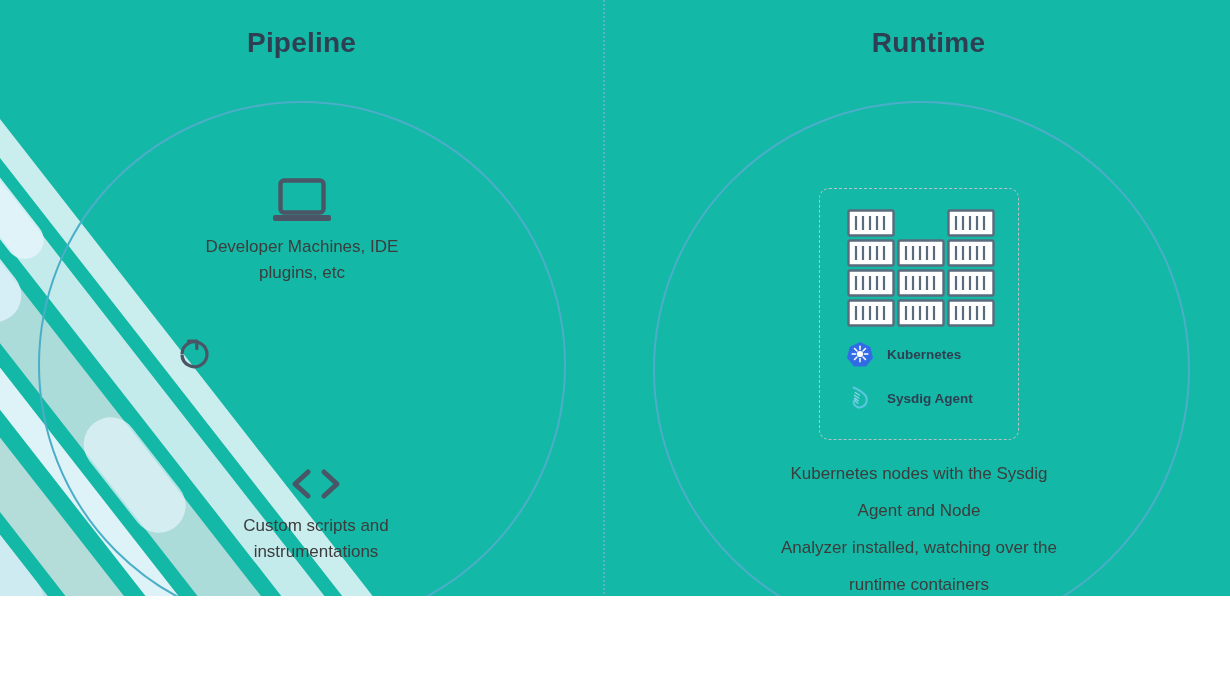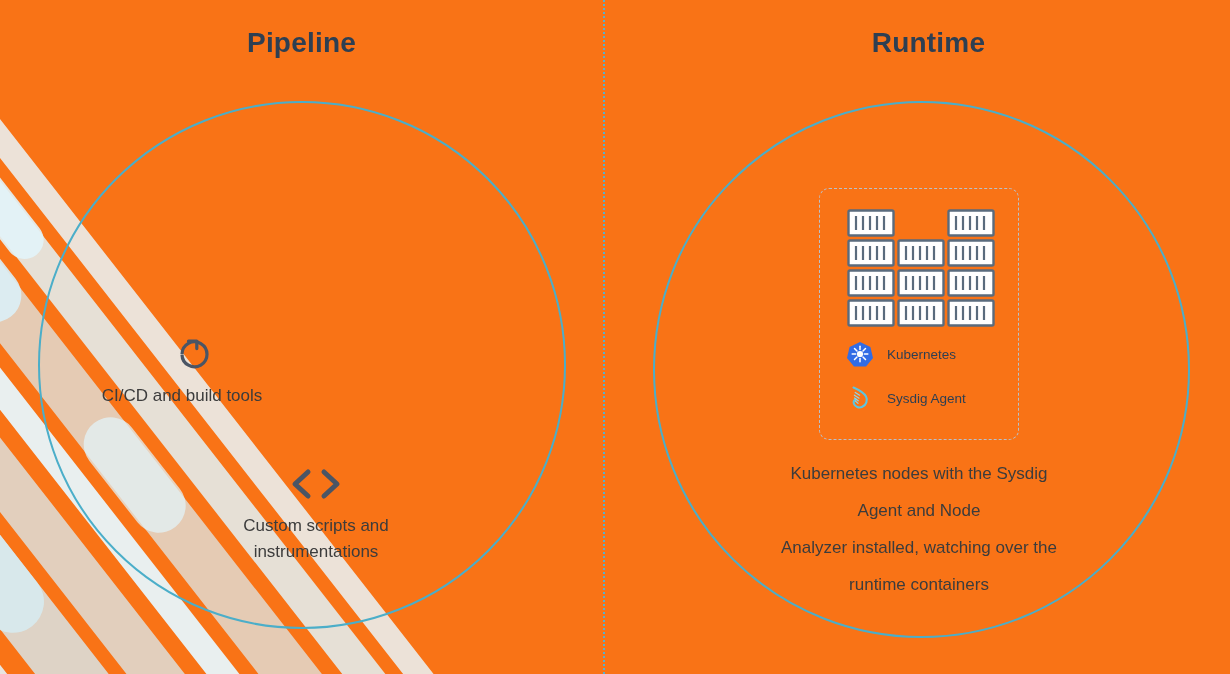--- a/index.html
+++ b/index.html
@@ -7,23 +7,23 @@
     padding: 0;
     background: #ffffff;
   }
   body {
     font-family: "Liberation Sans", sans-serif;
     -webkit-font-smoothing: antialiased;
   }
   #canvas {
     position: relative;
     width: 1230px;
-    height: 674px;
+    height: 596px;
     overflow: hidden;
-    background: #f97316;
+    background: #14b8a6;
   }
 
   
   #bg-decor {
     position: absolute;
     left: 0;
     top: 0;
     width: 470px;
     height: 674px;
     pointer-events: none;
@@ -127,21 +127,21 @@
     position: absolute;
     left: 27px;
     display: flex;
     align-items: center;
     gap: 14px;
   }
   #legend-k8s    { top: 152px; }
   #legend-sysdig { top: 196px; }
   .legend-label {
     font-size: 13.5px;
-    font-weight: normal;
+    font-weight: bold;
     color: #2E3F52;
     white-space: nowrap;
   }
   .legend-icon { line-height: 0; }
 
   #runtime-caption {
     position: absolute;
     left: 113px;
     top: 455px;
     width: 380px;
@@ -189,33 +189,42 @@
   </svg>
 
   <div id="divider"></div>
 
   <div class="panel" id="panel-pipeline">
 
     <div class="panel-title">Pipeline</div>
 
     <div class="circle" id="circle-pipeline"></div>
 
+    <div class="pipe-item" id="item-dev">
+      <span class="icon-wrap">
+        <svg width="62" height="46" viewBox="0 0 62 46" xmlns="http://www.w3.org/2000/svg">
+          <rect x="9.5" y="2.5" width="43" height="32" rx="3.5" fill="none" stroke="#4A5565" stroke-width="4.4"></rect>
+          <rect x="2" y="37" width="58" height="6" rx="2" fill="#4A5565"></rect>
+        </svg>
+      </span>
+      <div class="caption">Developer Machines, IDE
+plugins, etc</div>
+    </div>
 
     <div class="pipe-item" id="item-cicd">
       <span class="icon-wrap">
         <svg width="60" height="38" viewBox="0 0 60 38" xmlns="http://www.w3.org/2000/svg">
           <g fill="none" stroke="#4A5565" stroke-width="3.2" stroke-linecap="round">
             <path d="M30 19
                      A 12.5 12.5 0 1 1 30 19.6
                      A 12.5 12.5 0 1 0 30 19 Z"></path>
             <path d="M36.5 6.2 L44.8 6.2 L44.8 13.6" stroke-linejoin="round"></path>
           </g>
         </svg>
       </span>
-      <div class="caption">CI/CD and build tools</div>
     </div>
 
     <div class="pipe-item" id="item-code">
       <span class="icon-wrap">
         <svg width="62" height="38" viewBox="0 0 62 38" xmlns="http://www.w3.org/2000/svg">
           <g fill="none" stroke="#4A5565" stroke-width="5" stroke-linecap="round" stroke-linejoin="round">
             <path d="M23 7 L10 19 L23 31"></path>
             <path d="M39 7 L52 19 L39 31"></path>
           </g>
         </svg>

